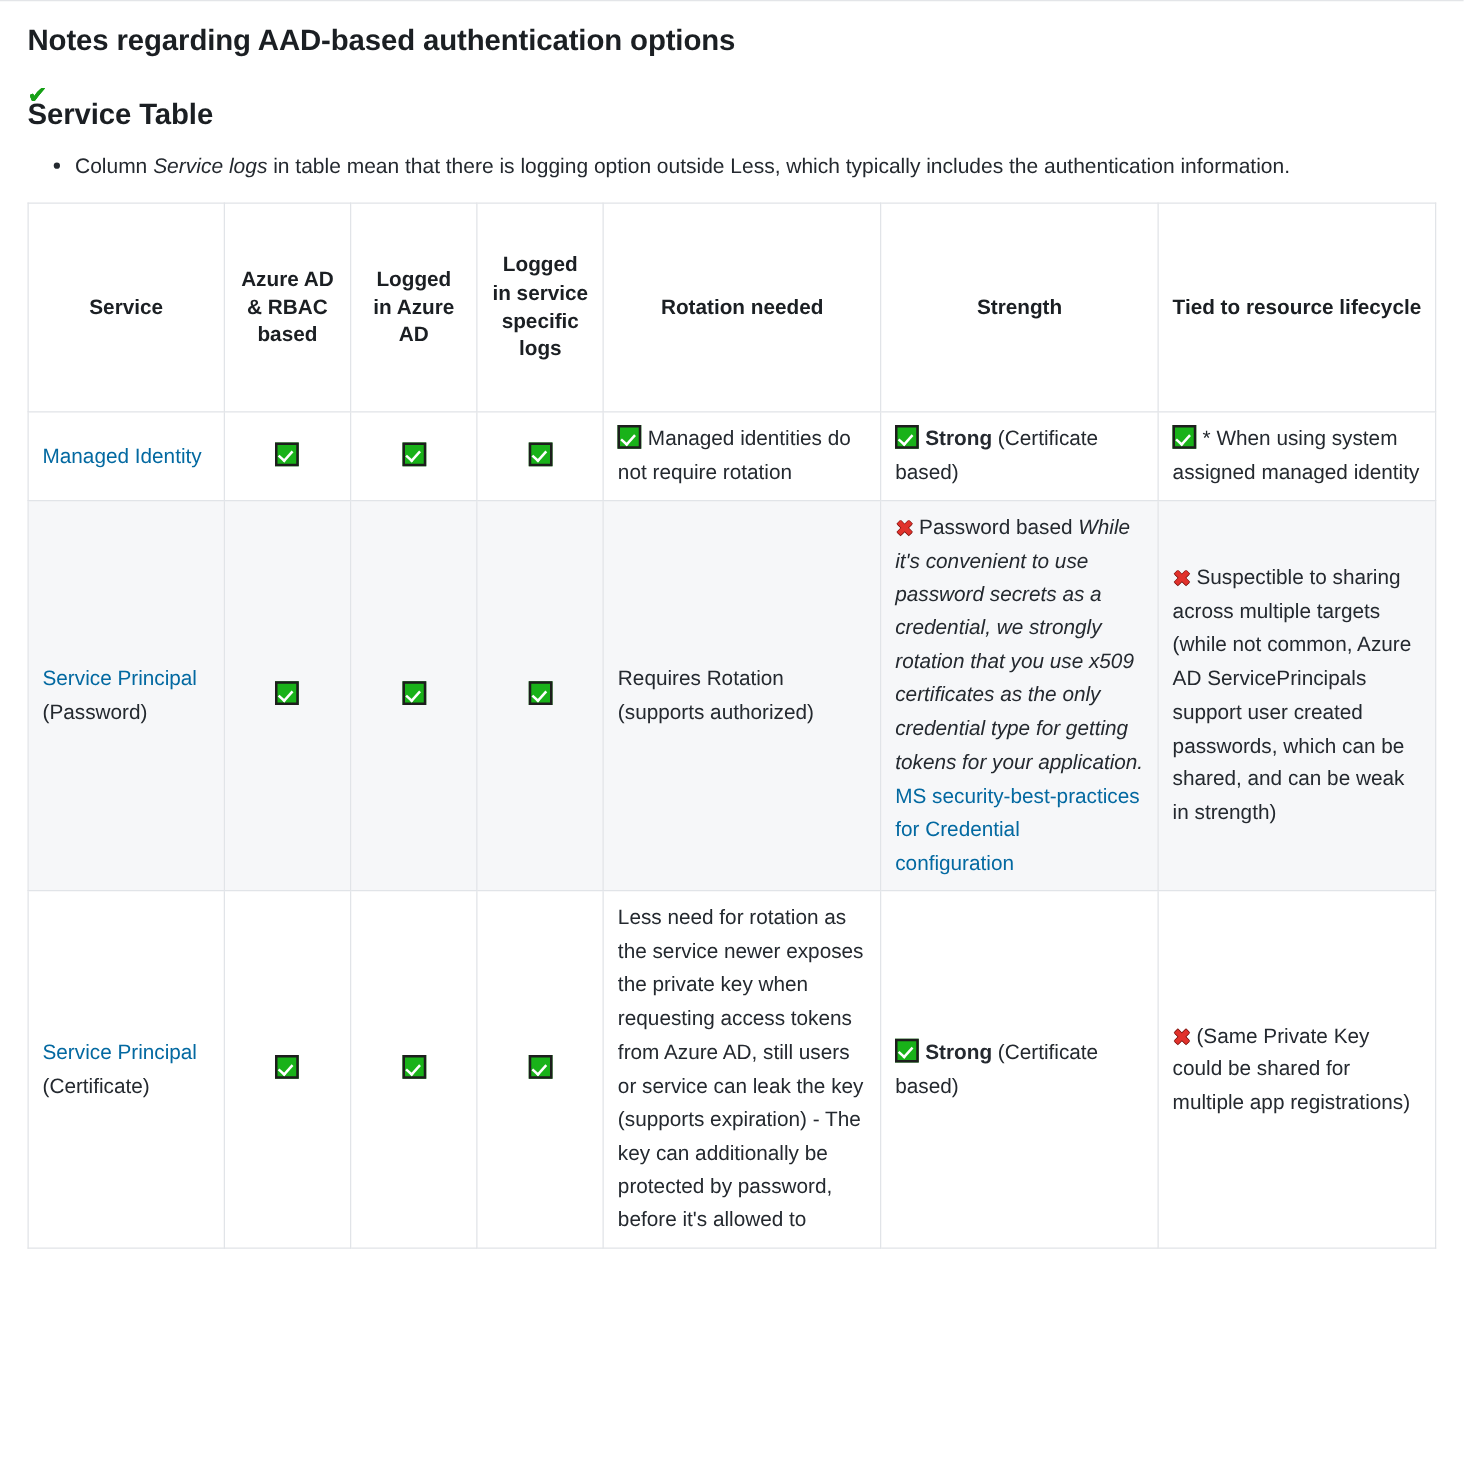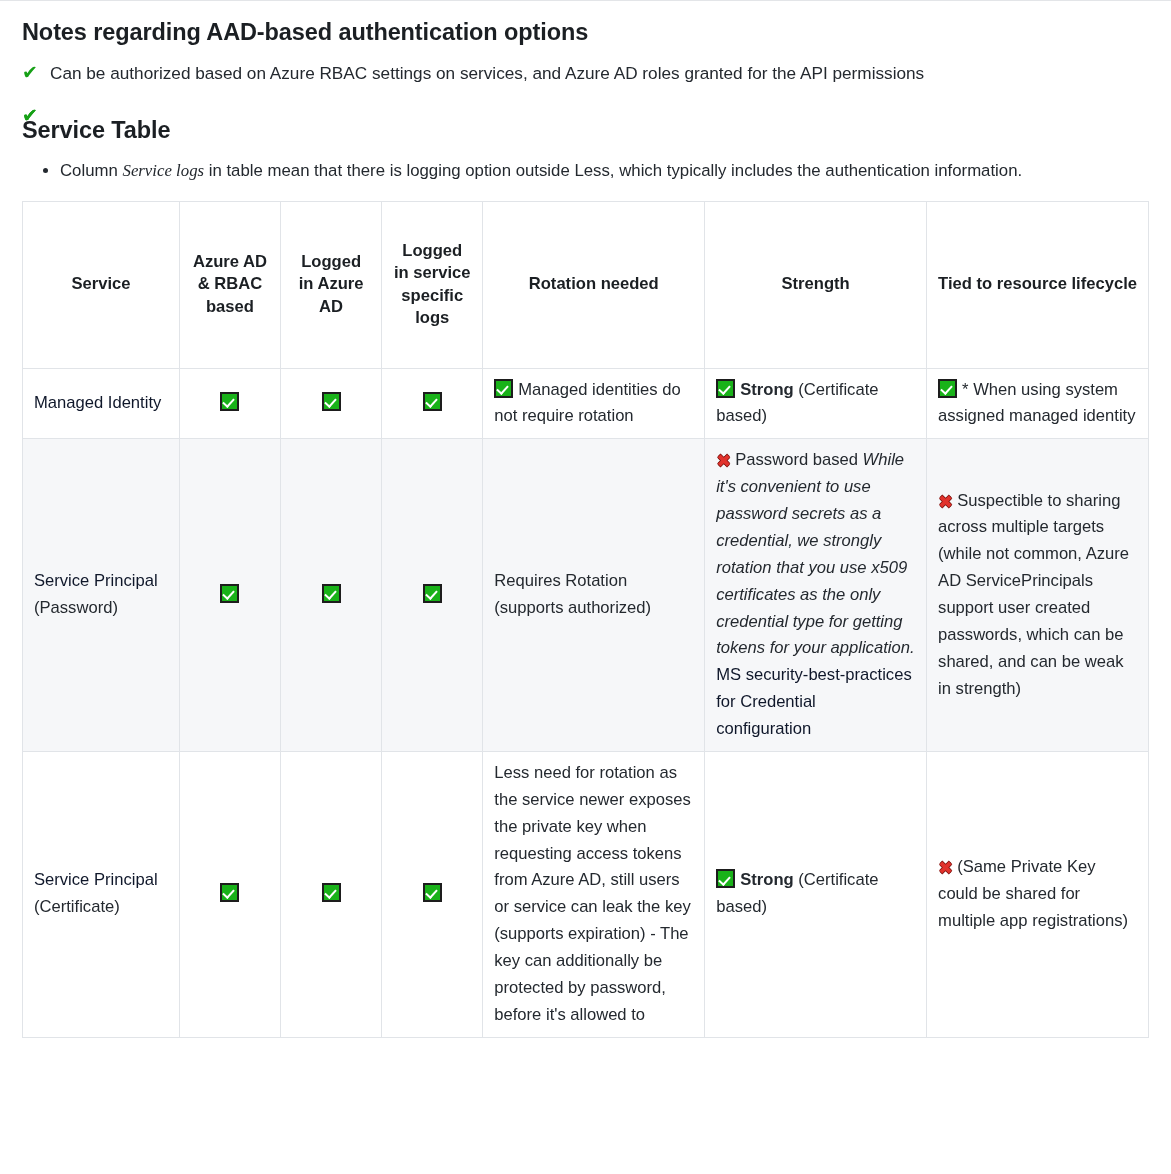--- a/index.html
+++ b/index.html
@@ -73,21 +73,21 @@
   ul.bullets {
     margin: 14px 0 0 0;
     padding-left: 38px;
     list-style-type: disc;
   }
   ul.bullets li {
     font-size: 16.8px;
     line-height: 1.45;
     color: #24292f;
   }
-  ul.bullets li i { font-style: italic; font-family: Liberation Serif, serif; }
+  ul.bullets li i { font-style: italic; }
 
   table.svc {
     border-collapse: collapse;
     width: 1127px;
     margin-top: 17px;
     table-layout: fixed;
     border: 1px solid #e1e4e8;
   }
   table.svc th, table.svc td {
     border: 1px solid #e1e4e8;
@@ -112,21 +112,21 @@
   .col-service   { width: 152px; }
   .col-aad       { width: 98px; }
   .col-logged    { width: 98px; }
   .col-svclogs   { width: 98px; }
   .col-rotation  { width: 215px; }
   .col-strength  { width: 215px; }
   .col-lifecycle { width: 215px; }
 
   td.center { text-align: center; }
 
-  .lnk { color: #0f172a; text-decoration: none; }
+  .lnk { color: #0369a1; text-decoration: none; }
   .svcname { line-height: 1.48; }
 
   
   .chk {
     display: inline-block;
     width: 19px;
     height: 19px;
     background: #19b219;
     border: 2px solid #1d1d1d;
     box-sizing: border-box;
@@ -168,21 +168,20 @@
 
 <div class="page">
   <div class="topline"></div>
   <div class="content">
 
     <h2 class="section-title">Notes regarding AAD-based authentication options</h2>
 
     <ul class="checks">
       <li>
         <span class="tickmark">✔</span>
-        <span>Can be authorized based on Azure RBAC settings on services, and Azure AD roles granted for the API permissions</span>
       </li>
       <li>
         <span class="tickmark">✔</span>
       </li>
       <li>
         <span class="tickmark">✔</span>
       </li>
     </ul>
 
     <h2 class="section-title second">Service Table</h2>

